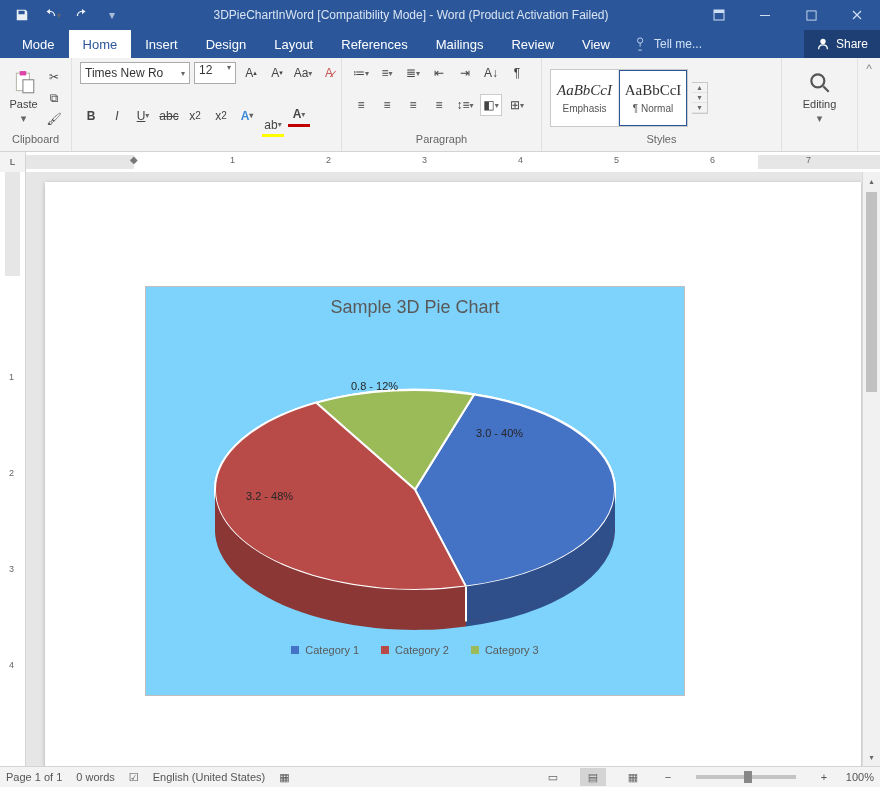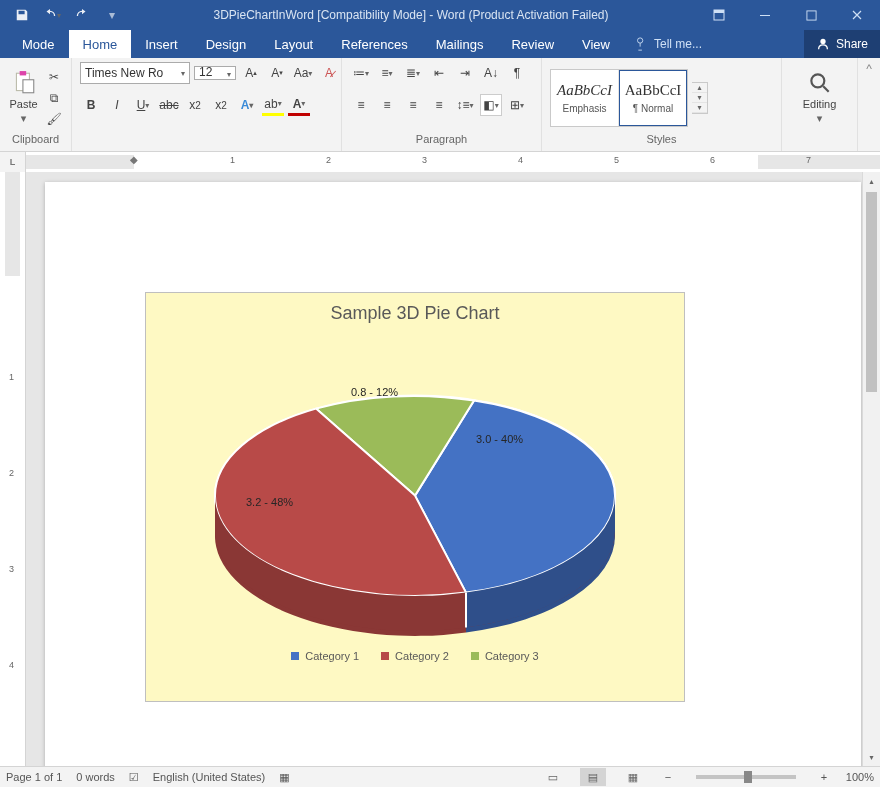--- a/index.html
+++ b/index.html
@@ -29,21 +29,21 @@
 .group-label { height: 18px; text-align: center; font-size: 11px; color: #666; position: relative; }
 
 .bigbtn { width: 42px; display:flex;flex-direction:column;align-items:center;gap:2px;color:#444;}
 .bigbtn svg{width:26px;height:26px;}
 .bigbtn span{font-size:11px;}
 
 .stack { display:flex;flex-direction:column;gap:3px; }
 
 .fontrow{display:flex;gap:4px;align-items:center;margin-bottom:4px;}
 .font-name{width:110px;height:22px;border:1px solid #ababab;background:#fff;font-size:12px;padding:0 4px;display:flex;align-items:center;justify-content:space-between;}
-.font-size{width:42px;height:14px;border:1px solid #ababab;background:#fff;font-size:12px;padding:0 4px;display:flex;align-items:flex-end;justify-content:space-between;}
+.font-size{width:42px;height:22px;border:1px solid #ababab;background:#fff;font-size:12px;padding:0 4px;display:flex;align-items:flex-start;justify-content:space-between;}
 .icobtn{width:22px;height:22px;display:flex;align-items:center;justify-content:center;color:#444;cursor:pointer;}
 .icobtn.small{width:18px;height:18px;}
 
 .style-gal{display:flex;gap:0;border:1px solid #c9c9c9;background:#fff;}
 .style-item{width:68px;height:56px;border-right:1px solid #e4e4e4;display:flex;flex-direction:column;align-items:center;justify-content:center;padding:4px;gap:4px;}
 .style-item:last-child{border-right:none;}
 .style-item .samp{font-family:"Times New Roman",serif;font-size:15px;}
 .style-item.sel{border:1px solid #2b579a;}
 .style-item .lbl{font-size:10px;color:#555;}
 .gal-updown{width:16px;display:flex;flex-direction:column;border:1px solid #c9c9c9;border-left:none;}
@@ -58,21 +58,21 @@
 .hruler .indent{position:absolute;top:2px;font-size:10px;color:#777;}
 
 
 .workspace{display:flex;height:594px;}
 .vruler{width:26px;background:#fff;border-right:1px solid #d4d4d4;position:relative;}
 .vruler .shade{position:absolute;left:5px;right:5px;background:#e6e6e6;}
 .vruler .num{position:absolute;left:9px;font-size:9px;color:#666;}
 .canvas-scroll{flex:1;background:#e6e6e6;overflow:auto;position:relative;}
 .page{width:816px;min-height:1050px;background:#fff;margin:10px auto;box-shadow:0 1px 4px rgba(0,0,0,.25);position:relative;}
 
-.chart-box{position:absolute;left:100px;top:110px;width:540px;height:410px;border:1px solid #bfbfbf;background:#fef9c3;}
+.chart-box{position:absolute;left:100px;top:104px;width:540px;height:410px;border:1px solid #bfbfbf;background:#7dd3fc;}
 .chart-title{text-align:center;font-size:18px;color:#595959;padding-top:10px;}
 .pie-wrap{position:relative;width:100%;height:320px;}
 .pie3d{position:absolute;left:50%;top:50%;transform:translate(-50%,-46%);}
 .data-label{position:absolute;font-size:11px;color:#262626;}
 .legend{display:flex;gap:22px;justify-content:center;padding:6px 0 10px;}
 .legend-item{display:flex;align-items:center;gap:6px;font-size:11px;color:#595959;}
 .swatch{width:8px;height:8px;}
 
 .scrollbar-v{position:absolute;right:0;top:0;width:18px;height:100%;background:#f1f1f1;border-left:1px solid #dadada;}
 .scrollbar-v .thumb{position:absolute;left:3px;right:3px;top:20px;height:200px;background:#c1c1c1;}
@@ -214,21 +214,21 @@
         <div class="icobtn">
             <u>U</u>
             <span class="carat">▾</span>
           </div>
         <div class="icobtn">
             <s>abc</s>
           </div>
         <div class="icobtn">x<sub>2</sub></div>
         <div class="icobtn">x<sup>2</sup></div>
         <div class="icobtn" style="color:#3a8bd8;font-weight:bold;">A<span class="carat">▾</span></div>
-        <div class="icobtn" style="border-bottom:3px solid #ffff00;">ab<span class="carat">▾</span></div>
+        <div class="icobtn" style="border-bottom:3px solid #ffff00;margin-top:21px;">ab<span class="carat">▾</span></div>
         <div class="icobtn" style="border-bottom:3px solid #c00000;">
             <b>A</b>
             <span class="carat">▾</span>
           </div>
       </div>
     </div>
   </div>
 
   <div class="group" style="width:200px;">
     <div class="group-body" style="flex-direction:column;align-items:flex-start;gap:6px;">

